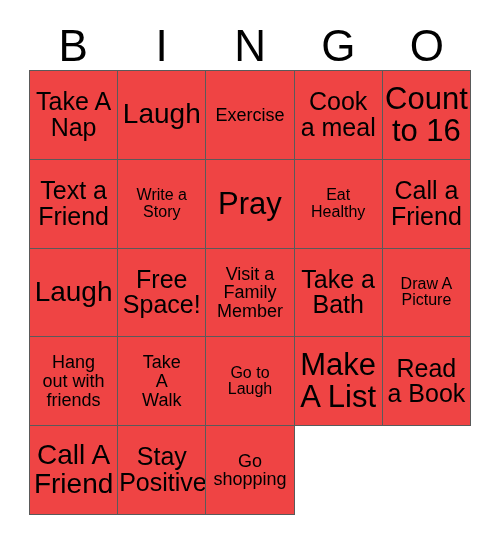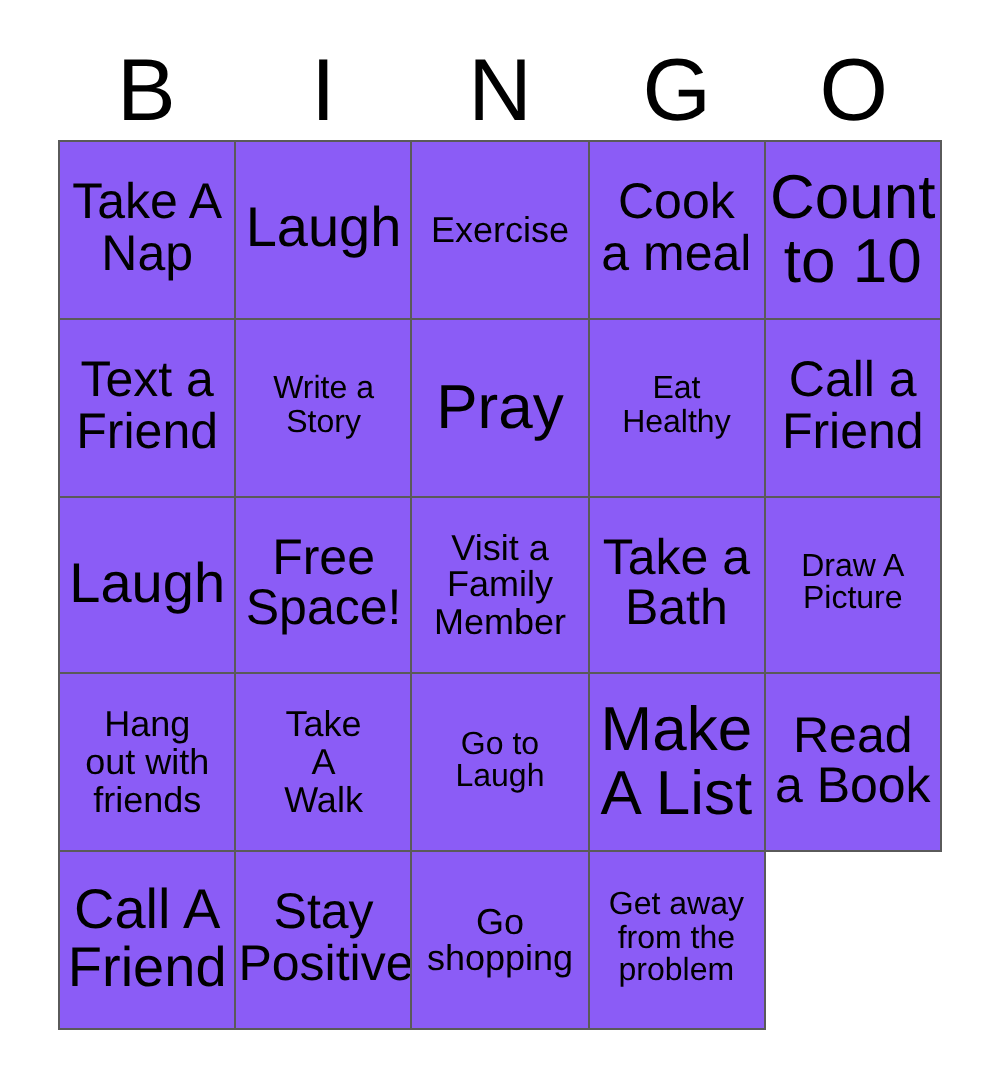--- a/index.html
+++ b/index.html
@@ -62,21 +62,21 @@
     background: #ffffff;
   }
   .cell {
     box-sizing: border-box;
     border-right: 1px solid #5a5a5a;
     border-bottom: 1px solid #5a5a5a;
     display: flex;
     align-items: center;
     justify-content: center;
     overflow: hidden;
-    background: #8b5cf6;
+    background: #ef4444;
   }
   .cell-text {
     display: block;
     width: 100%;
     text-align: center;
     line-height: 1.03;
     color: #000000;
     padding: 0 1px;
     box-sizing: border-box;
     white-space: pre-line;
@@ -115,21 +115,21 @@
       </div>
     <div class="cell">
         <span class="cell-text fs-xs">Exercise</span>
       </div>
     <div class="cell">
         <span class="cell-text fs-md">Cook
 a meal</span>
       </div>
     <div class="cell">
         <span class="cell-text fs-xl">Count
-to 10</span>
+to 16</span>
       </div>
 
     <div class="cell">
         <span class="cell-text fs-md">Text a
 Friend</span>
       </div>
     <div class="cell">
         <span class="cell-text fs-sm">Write a
 Story</span>
       </div>
@@ -194,20 +194,15 @@
 Friend</span>
       </div>
     <div class="cell">
         <span class="cell-text fs-md">Stay
 Positive</span>
       </div>
     <div class="cell">
         <span class="cell-text fs-xs">Go
 shopping</span>
       </div>
-    <div class="cell">
-        <span class="cell-text fs-xxs">Get away
-from the
-problem</span>
-      </div>
   </div>
 
 </div>
 
 </body></html>

